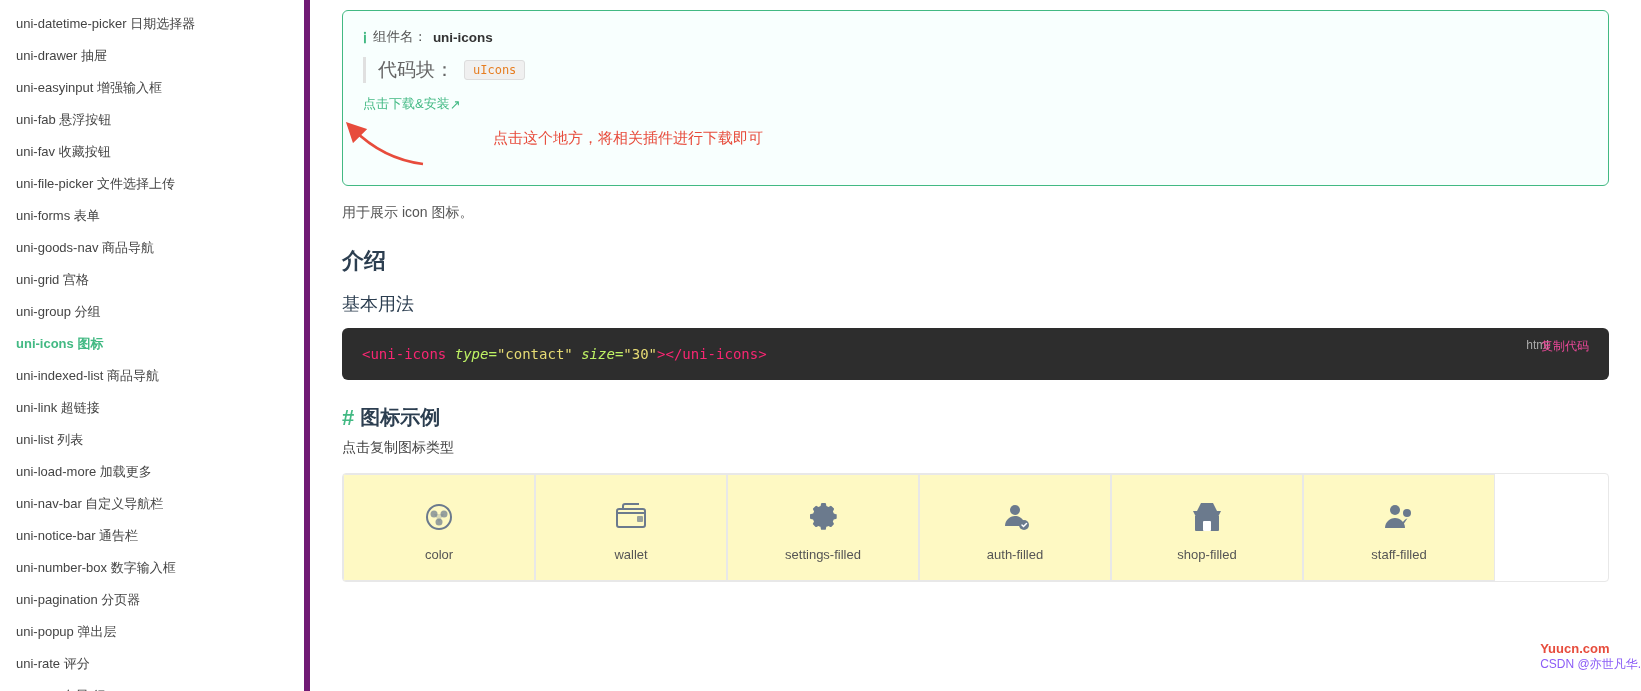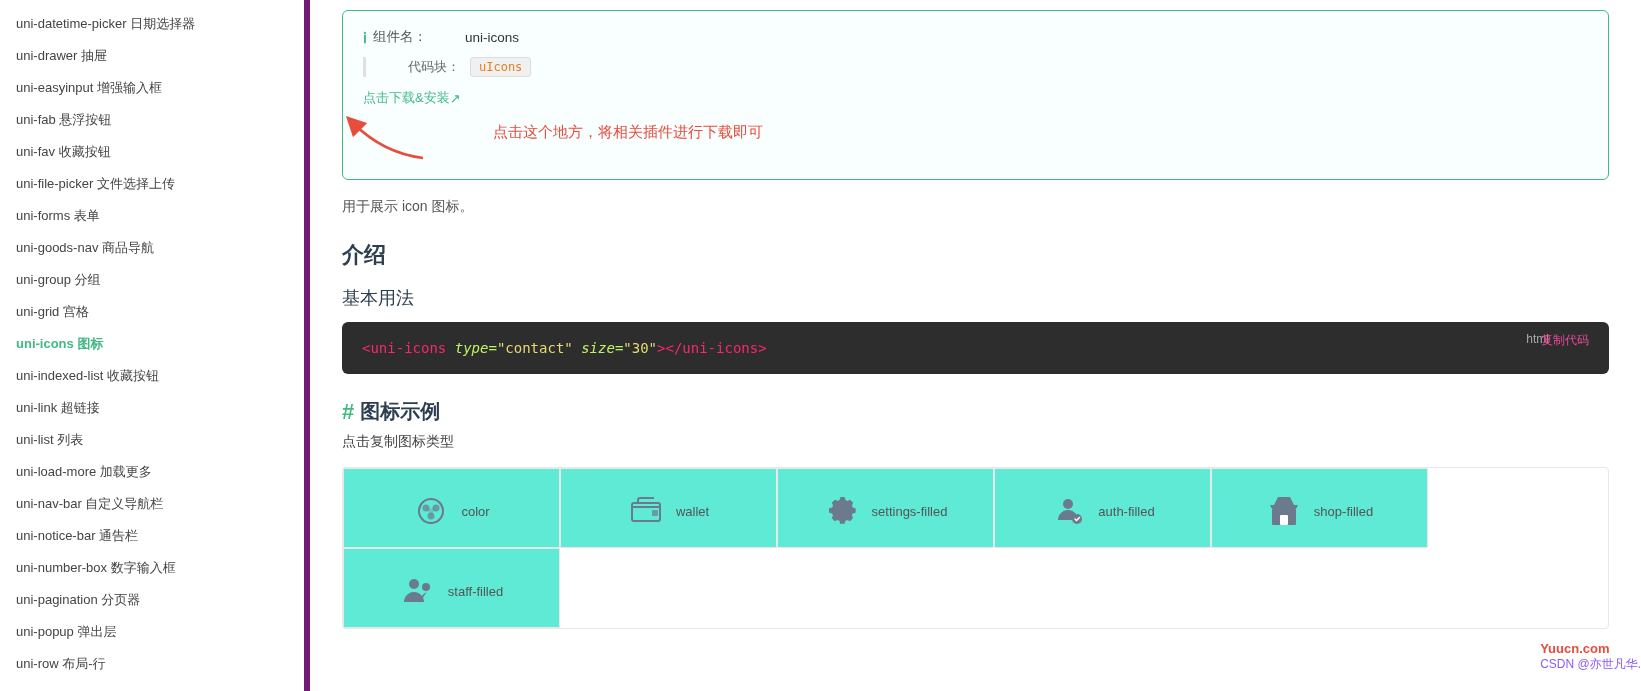--- a/index.html
+++ b/index.html
@@ -48,31 +48,31 @@
       display: flex;
       align-items: center;
       gap: 6px;
     }
     .info-icon {
       color: #42b983;
       font-size: 15px;
       font-weight: bold;
     }
     .info-box-title span.label { color: #555; }
-    .info-box-title span.value { color: #333; font-weight: 400; margin-left: 32px; }
+    .info-box-title span.value { color: #333; font-weight: 700; }
     .code-row {
       display: flex;
       align-items: center;
       gap: 10px;
       margin-bottom: 12px;
       padding-left: 4px;
       border-left: 3px solid #e0e0e0;
       padding-left: 12px;
     }
-    .code-label { color: #666; font-size: 13px; margin-left: 30px; }
+    .code-label { color: #666; font-size: 19px; }
     .code-badge {
       background: #f0f0f0;
       border: 1px solid #ddd;
       border-radius: 3px;
       padding: 2px 8px;
       font-size: 12px;
       color: #e67e22;
       font-family: monospace;
     }
     .download-link {
@@ -168,29 +168,30 @@
     
     .icon-grid {
       display: flex;
       flex-wrap: wrap;
       gap: 0;
       border: 1px solid #e8e8e8;
       border-radius: 4px;
       overflow: hidden;
     }
     .icon-item {
-      width: 217px;
+      width: 192px;
       min-width: 150px;
       border: 1px solid #e8e8e8;
       display: flex;
+      flex-direction: column;
       align-items: center;
       justify-content: center;
       padding: 24px 12px 18px 12px;
       cursor: pointer;
-      background: #5eead4;
+      background: #fef9c3;
       transition: background 0.15s;
       gap: 12px;
     }
     .icon-label {
       font-size: 13px;
       color: #555;
       text-align: center;
     }
 
     
@@ -235,32 +236,33 @@
 <div class="sidebar">
 
 <div class="sidebar-item">uni-datetime-picker 日期选择器</div>
     <div class="sidebar-item">uni-drawer 抽屉</div>
     <div class="sidebar-item">uni-easyinput 增强输入框</div>
     <div class="sidebar-item">uni-fab 悬浮按钮</div>
     <div class="sidebar-item">uni-fav 收藏按钮</div>
     <div class="sidebar-item">uni-file-picker 文件选择上传</div>
     <div class="sidebar-item">uni-forms 表单</div>
     <div class="sidebar-item">uni-goods-nav 商品导航</div>
+    <div class="sidebar-item">uni-grid 宫格</div>
     <div class="sidebar-item">uni-group 分组</div>
-    <div class="sidebar-item">uni-grid 宫格</div>
     <div class="sidebar-item active">uni-icons 图标</div>
-    <div class="sidebar-item">uni-indexed-list 收藏按钮</div>
+    <div class="sidebar-item">uni-indexed-list 商品导航</div>
     <div class="sidebar-item">uni-link 超链接</div>
     <div class="sidebar-item">uni-list 列表</div>
     <div class="sidebar-item">uni-load-more 加载更多</div>
     <div class="sidebar-item">uni-nav-bar 自定义导航栏</div>
     <div class="sidebar-item">uni-notice-bar 通告栏</div>
     <div class="sidebar-item">uni-number-box 数字输入框</div>
     <div class="sidebar-item">uni-pagination 分页器</div>
     <div class="sidebar-item">uni-popup 弹出层</div>
+    <div class="sidebar-item">uni-rate 评分</div>
     <div class="sidebar-item">uni-row 布局-行</div>
   </div>
 
 <div class="main-content">
 
   <div class="info-box">
     <div class="info-box-title">
       <span class="info-icon">ℹ</span>
       <span class="label">组件名：</span>
       <span class="value">uni-icons</span>

